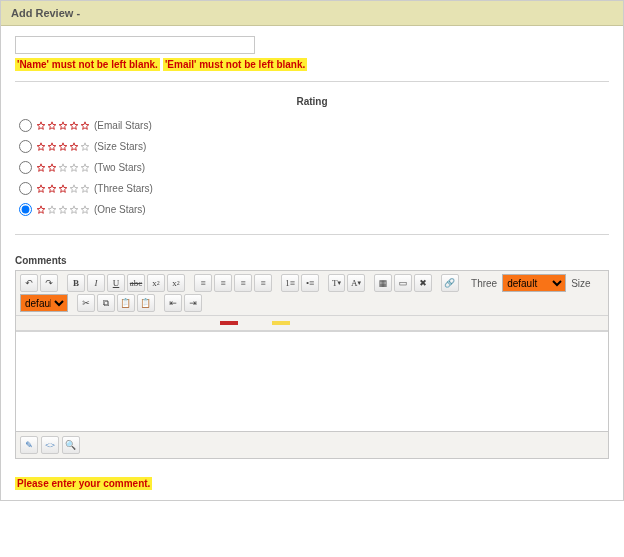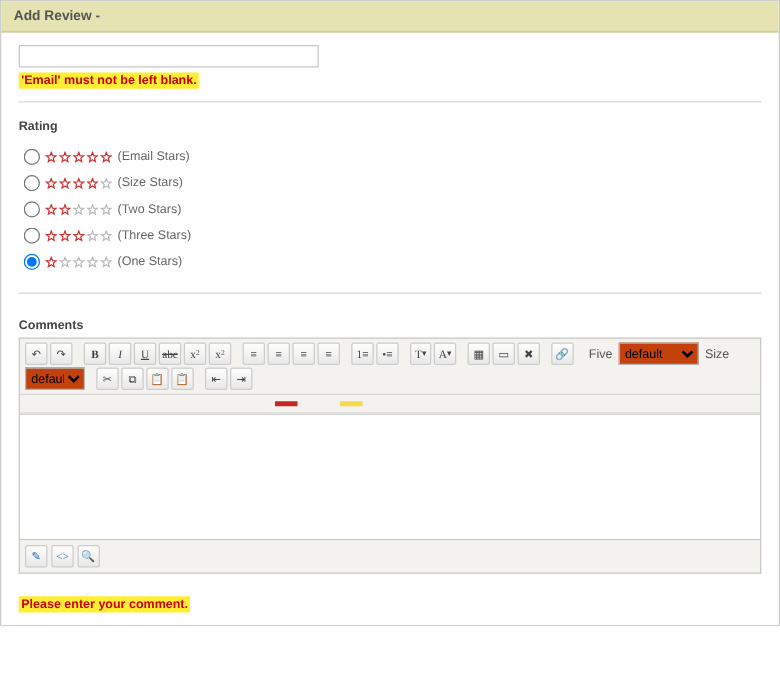--- a/index.html
+++ b/index.html
@@ -6,55 +6,56 @@
 body { font-family: Arial, Helvetica, sans-serif; font-size: 11px; color: #333; background: #fff; }
 .page { width: 624px; border: 1px solid #ccc; }
 .header { background: #e6e3b3; padding: 6px 10px; border-bottom: 1px solid #c8c59a; }
 .header h1 { font-size: 11px; font-weight: bold; color: #555; }
 .body { padding: 10px 14px; }
 .field-row { margin-bottom: 2px; }
 .field-label { font-size: 10px; color: #333; font-weight: bold; margin-bottom: 2px; }
 .text-input { width: 240px; height: 18px; border: 1px solid #c8c8c8; padding: 1px 3px; font-size: 11px; }
 .error { display: inline-block; background: #ffee33; color: #c00; font-size: 10px; font-weight: bold; padding: 1px 2px; margin: 2px 0 4px 0; }
 .hr { border: none; border-top: 1px solid #d5d5d5; margin: 6px 0 14px 0; }
-.section-label { font-size: 10px; font-weight: bold; color: #444; margin-bottom: 12px; }
+.section-label { font-size: 10px; font-weight: bold; color: #444; margin-bottom: 12px; text-align: center; }
 .rating-group { padding-left: 4px; }
 .rating-row { display: flex; align-items: center; margin-bottom: 8px; }
 .rating-row input[type=radio] { margin-right: 4px; }
 .stars { display: flex; gap: 1px; margin-right: 4px; }
 .star { width: 10px; height: 10px; display: inline-block; }
 .star-on svg path { fill:#fff; stroke:#c33; stroke-width:1.2; }
 .star-off svg path { fill:#fff; stroke:#bbb; stroke-width:1.2; }
 .rating-text { font-size: 10px; color: #666; }
 .comments-label { font-size: 10px; font-weight: bold; color: #444; margin: 20px 0 4px 0; }
 .rte { border: 1px solid #c8c8c8; background: #f3f2ef; }
 .toolbar { padding: 3px 4px; border-bottom: 1px solid #d5d5d5; display: flex; flex-wrap: wrap; gap: 2px; align-items: center; }
 .tbtn { width: 18px; height: 18px; border: 1px solid #ccc; background: linear-gradient(#fefefe,#e8e8e8); display:flex; align-items:center; justify-content:center; font-size:9px; color:#444; cursor:pointer; border-radius:2px; font-family: "Times New Roman", serif; }
 .tbtn.wide { width:auto; padding:0 3px; }
 .tsep { width: 5px; }
 .tlabel { font-size:10px; color:#555; padding:0 3px; }
-.tselect { font-size:10px; height:18px; border:1px solid #b5b5b5; background:#c2410c; }
+.tselect { font-size:10px; height:18px; border:1px solid #b5b5b5; background:#f97316; }
 .swatch { width:18px; height:4px; margin:2px 4px; }
 .editor-area { background:#fff; height:100px; border-top:1px solid #d5d5d5; }
 .toolbar-bottom { background:#f3f2ef; padding:4px; border:1px solid #c8c8c8; border-top:none; display:flex; gap:3px; margin-bottom:8px; }
 .comment-error { display:inline-block; background:#ffee33; color:#c00; font-size:10px; font-weight:bold; padding:1px 2px; margin-top:10px; }
 </style>
 </head>
 <body>
 
 <div class="page">
   <div class="header">
     <h1>Add Review -</h1>
   </div>
 
   <div class="body">
 
     <div class="field-row">
       <input class="text-input" type="text" value="" style="">
     </div>
+    <span class="error">'Name' must not be left blank.</span>
 
     <span class="error">'Email' must not be left blank.</span>
 
     <hr class="hr">
 
     <div class="section-label">Rating</div>
 
     <div class="rating-group" id="rating-group">
         <div class="rating-row">
           <input type="radio" name="rating" style="">
@@ -195,21 +196,21 @@
         <span class="tsep"></span>
         <span class="tbtn wide">T<span style="font-size:7px;">▾</span></span>
         <span class="tbtn wide">A<span style="font-size:7px;">▾</span></span>
         <span class="tsep"></span>
         <span class="tbtn">▦</span>
         <span class="tbtn">▭</span>
         <span class="tbtn">✖</span>
         <span class="tsep"></span>
         <span class="tbtn">🔗</span>
         <span class="tsep"></span>
-        <span class="tlabel">Five</span>
+        <span class="tlabel">Three</span>
         <select class="tselect" style="width:64px;">
           <option>default</option>
         </select>
         <span class="tlabel">Size</span>
         <select class="tselect" style="width:48px;">
           <option>default</option>
         </select>
         <span class="tsep"></span>
         <span class="tbtn">✂</span>
         <span class="tbtn">⧉</span>

